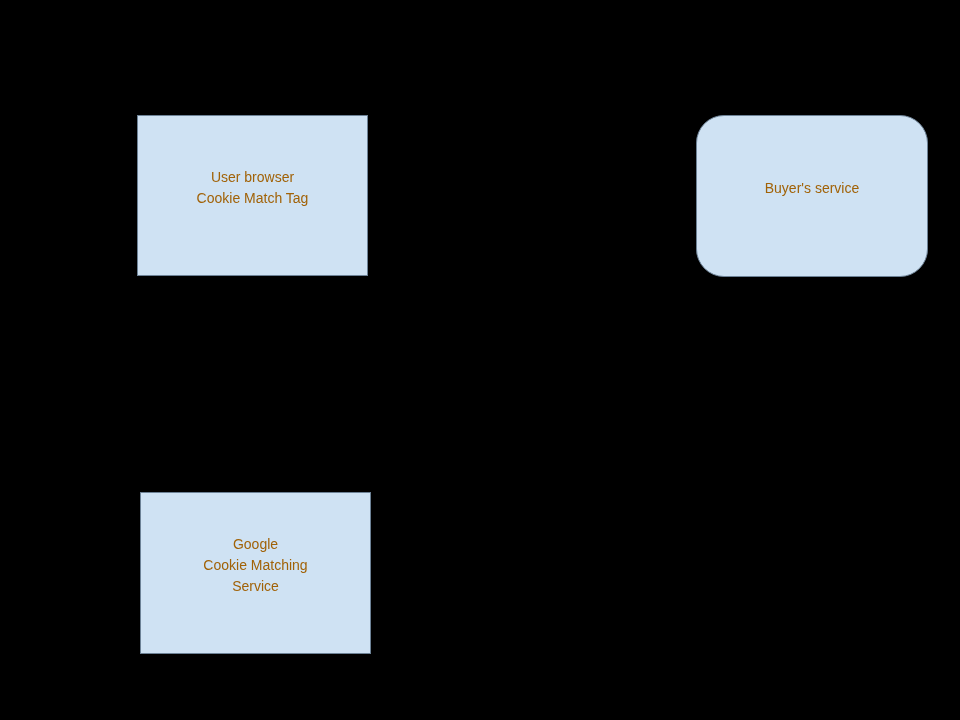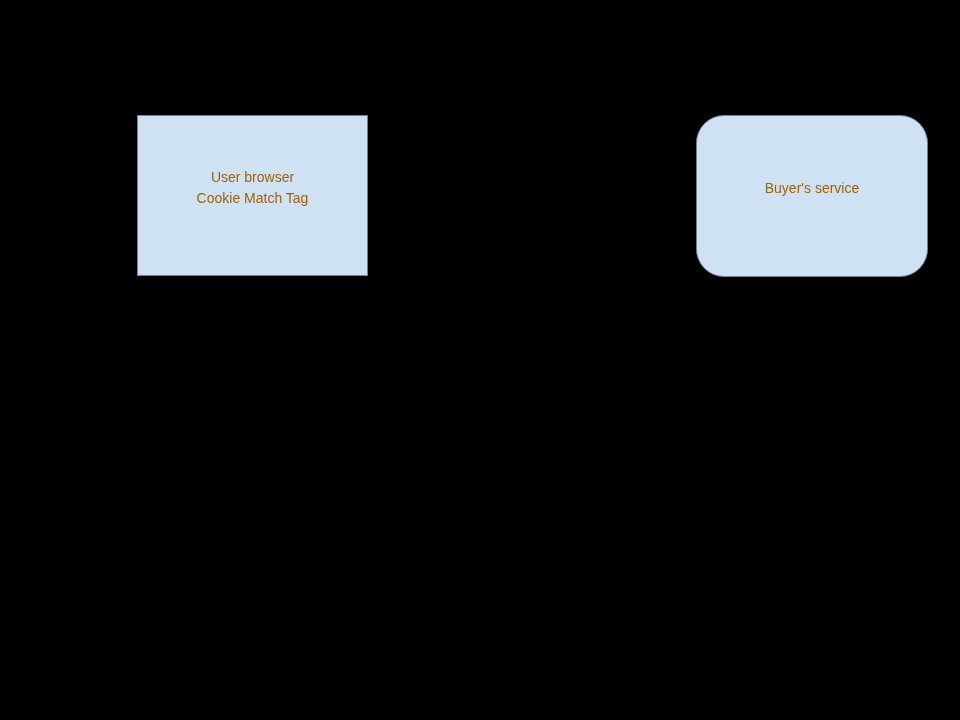--- a/index.html
+++ b/index.html
@@ -71,14 +71,21 @@
       <span>Cookie Match Tag</span>
     </div>
   </div>
 
   <div class="node" id="node-buyers-service">
     <div class="label">
       <span>Buyer's service</span>
     </div>
   </div>
 
+  <div class="node" id="node-google-cms">
+    <div class="label">
+      <span>Google</span>
+      <span>Cookie Matching</span>
+      <span>Service</span>
+    </div>
+  </div>
 
 </div>
 
 </body></html>

